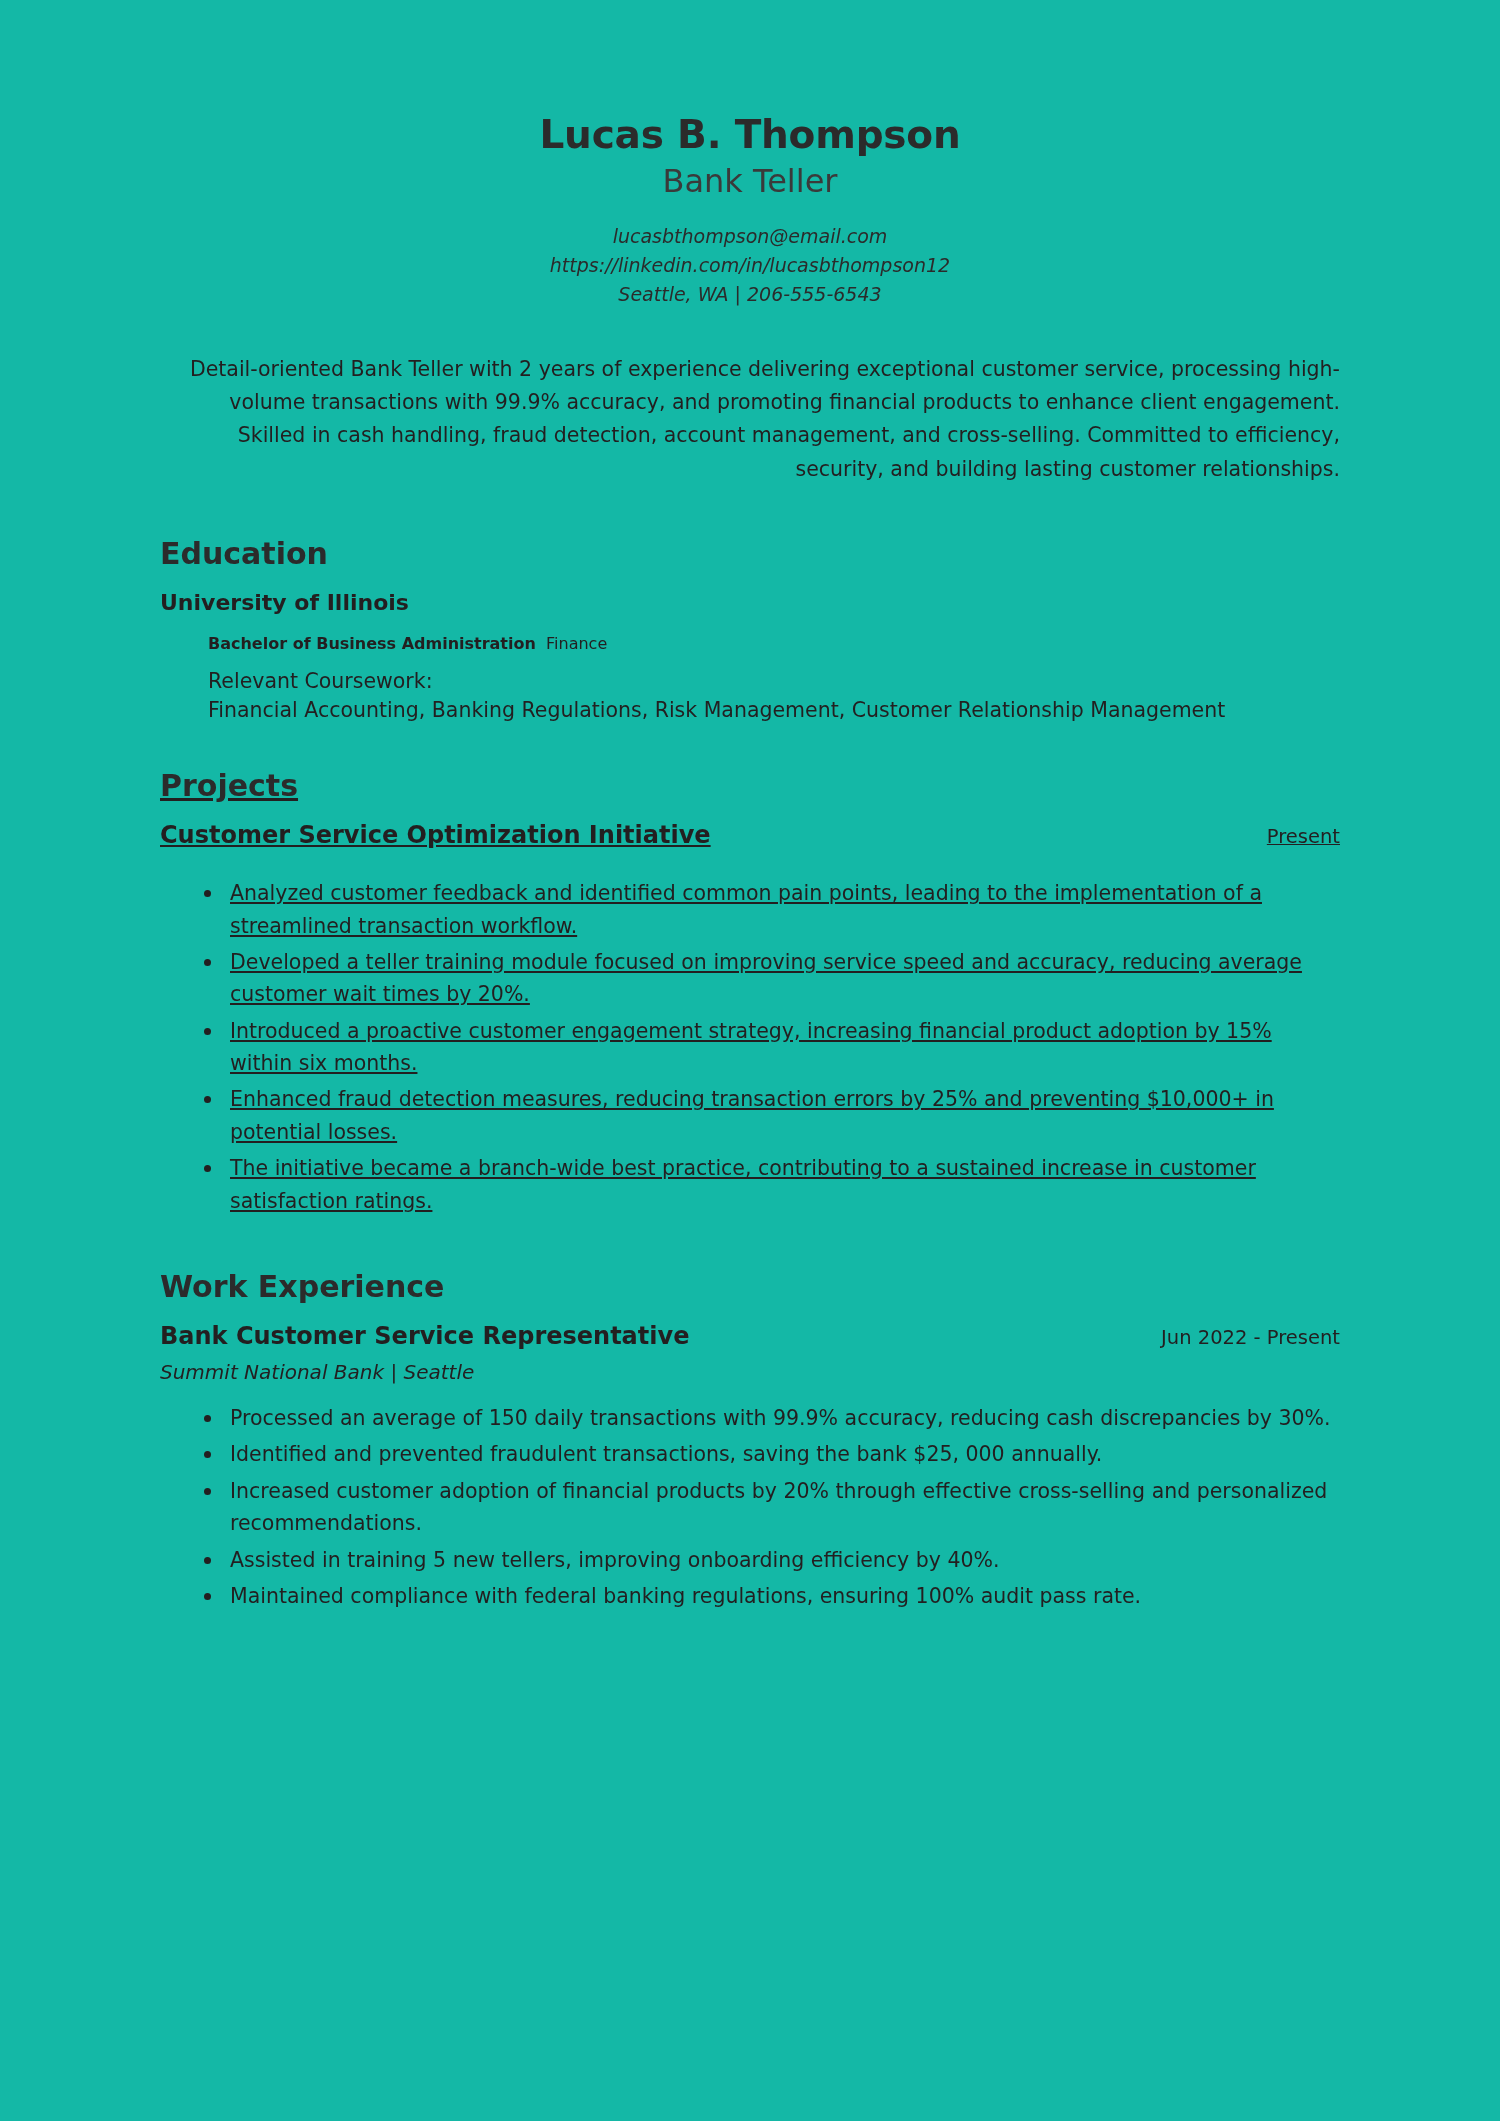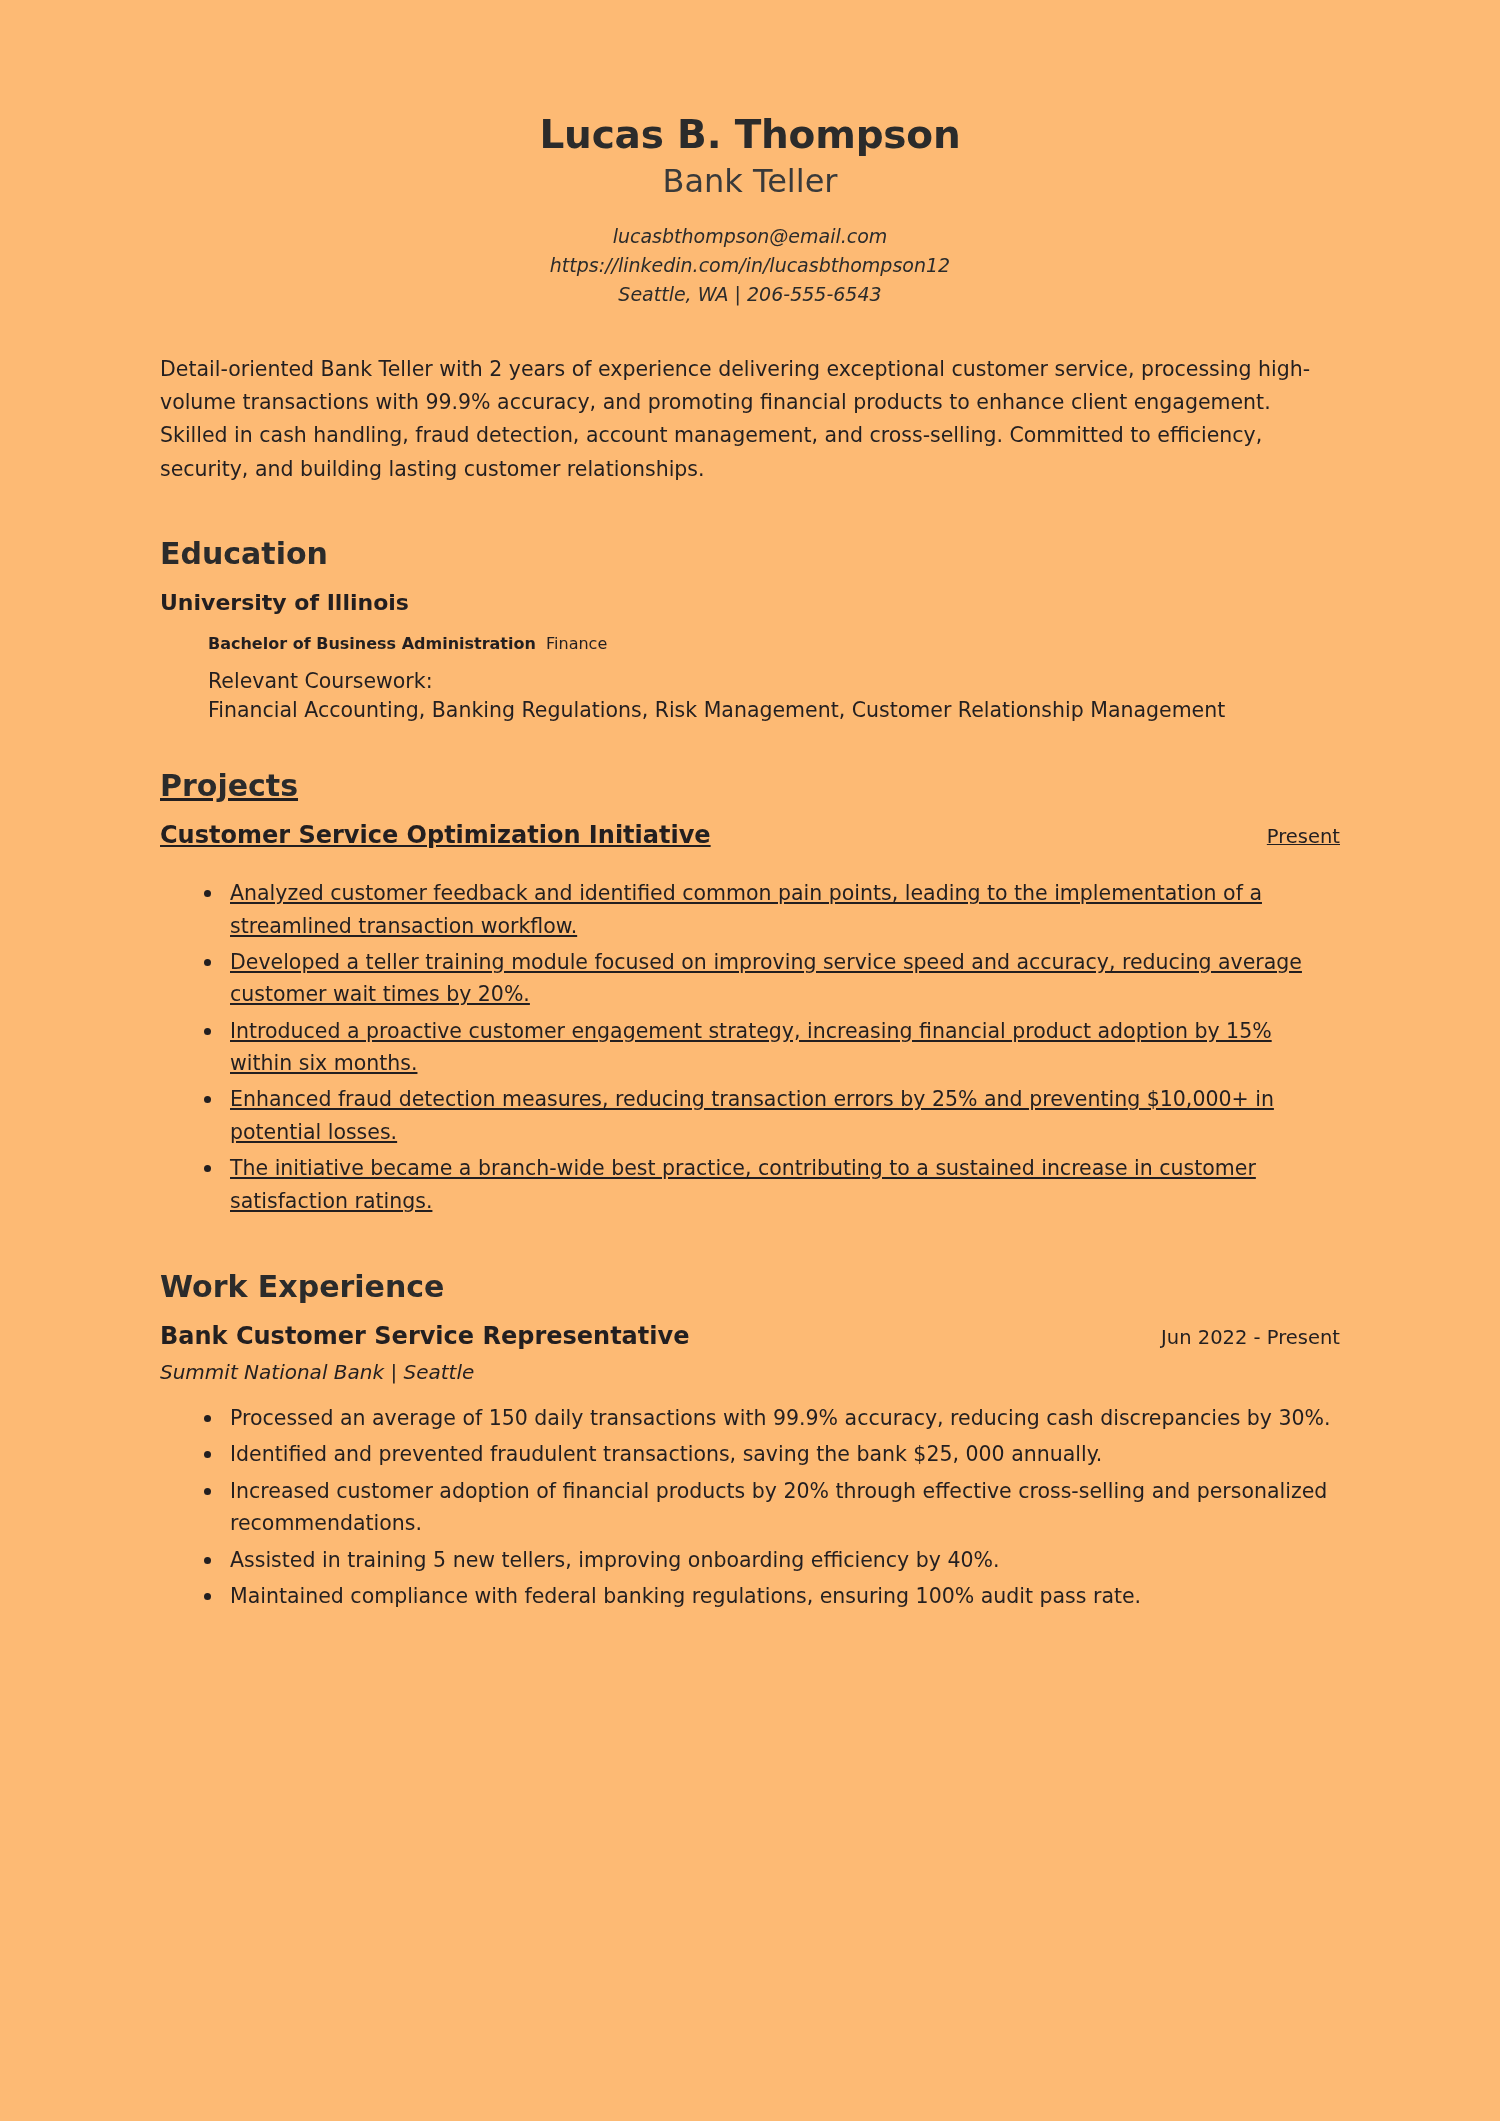--- a/index.html
+++ b/index.html
@@ -8,21 +8,21 @@
     padding: 0;
     background: #ffffff;
   }
   body {
     font-family: "DejaVu Sans", sans-serif;
     color: #231f20;
   }
   .page {
     width: 1500px;
     min-height: 2121px;
-    background: #fdba74;
+    background: #14b8a6;
     margin: 0 auto;
     position: relative;
     padding: 0;
   }
   .sheet {
     padding: 112px 160px 0 160px;
   }
 
   
   .resume-header {
@@ -51,21 +51,21 @@
     line-height: 1.52;
     margin: 0;
   }
 
   
   .summary {
     margin-top: 44px;
     font-size: 20.5px;
     line-height: 1.62;
     color: #231f20;
-    text-align: left;
+    text-align: right;
   }
 
   
   .section {
     margin-top: 40px;
   }
   .section-title {
     font-size: 30px;
     font-weight: bold;
     color: #2b2b2b;

